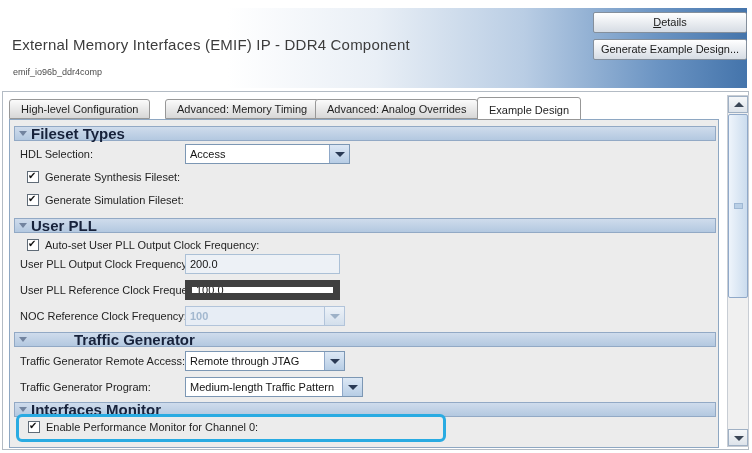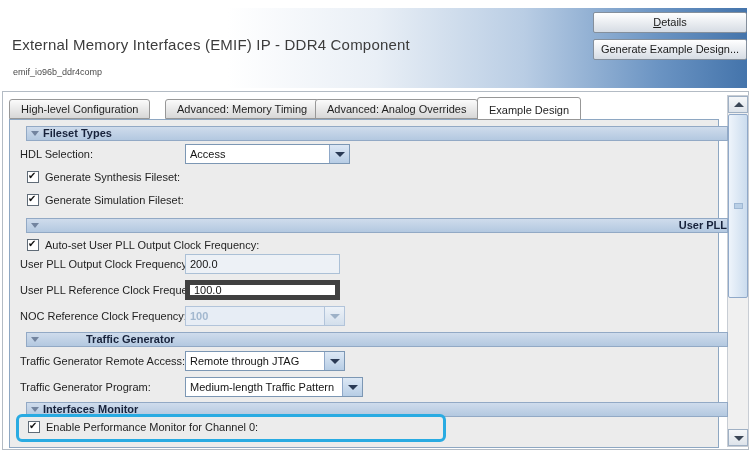--- a/index.html
+++ b/index.html
@@ -28,21 +28,21 @@
          font-size:11px; color:#1f1f1f; background:linear-gradient(#fbfbfb,#d7d7d7);
          border:1px solid #979797; border-radius:3px 3px 0 0; white-space:nowrap; z-index:1; }
   .tab.active { top:5px; height:23px; line-height:24px; background:#ffffff; z-index:3; }
 
   
   .panel { position:absolute; left:6px; top:27px; width:710px; height:329px;
            background:#ececec; border:1px solid #8ea7c2; z-index:2; }
 
   .secbar { position:absolute; left:4px; width:702px; height:15px;
             background:linear-gradient(#cfdcec,#b3c8e0); border:1px solid #92a9c5;
-            font-size:11px; font-weight:bold; color:#17223b; line-height:13px;margin-left:12px; }
+            font-size:15px; font-weight:bold; color:#17223b; line-height:13px; }
   .secbar .sec-title { padding-left:16px; }
   .tri-down { position:absolute; left:4px; top:4px; width:0; height:0;
               border-left:4px solid transparent; border-right:4px solid transparent;
               border-top:5px solid #72849f; }
 
   .row { position:absolute; left:0; width:700px; }
   .lbl { position:absolute; left:10px; font-size:11px; color:#1f1f1f; white-space:nowrap; }
   .lbl.mid { line-height:20px; }
 
   .cb { position:absolute; width:12px; height:12px; background:#ffffff;
@@ -61,21 +61,21 @@
               border-left:5px solid transparent; border-right:5px solid transparent;
               border-top:5px solid #2a3a55; }
   .combo.disabled { background:#e7edf5; border-color:#b2c4da; }
   .combo.disabled .val { color:#a3b8cf; }
   .combo.disabled .dd-btn { background:linear-gradient(#edf2f8,#d3dfec); border-left-color:#b2c4da; }
   .combo.disabled .dd-arrow { border-top-color:#9db1c7; }
 
   .tf { position:absolute; left:175px; width:155px; height:20px; font-family:"Liberation Sans",sans-serif;
         font-size:11px; color:#141414; padding:0 4px; }
   .tf.ro { background:#edf1f6; border:1px solid #abc0d6; }
-  .tf.ed { background:#ffffff; border:5px solid #404040; }
+  .tf.ed { background:#ffffff; border:7px solid #404040; }
 
   .hilite { position:absolute; left:6px; top:294px; width:430px; height:28px;
             border:3px solid #29abe2; border-radius:6px; }
 
   
   .sbar { position:absolute; left:724px; top:3px; width:22px; height:352px;
           background:#f0f0f0; border:1px solid #c8cdd4; }
   .sbtn { position:absolute; left:0; width:20px; height:17px;
           background:linear-gradient(#f6f8fa,#dde3ea); border:1px solid #9fb0c4; }
   .sbtn.up { top:0; }
@@ -130,21 +130,21 @@
     </div>
     <div class="row" style="top:51px;">
       <span class="cb checked" style="left:17px;"></span>
       <span class="cb-lbl" style="left:35px;">Generate Synthesis Fileset:</span>
     </div>
     <div class="row" style="top:74px;">
       <span class="cb checked" style="left:17px;"></span>
       <span class="cb-lbl" style="left:35px;">Generate Simulation Fileset:</span>
     </div>
 
-    <div class="secbar" style="top:98px;text-align:right;">
+    <div class="secbar" style="top:98px;">
       <span class="tri-down"></span>
       <div class="sec-title">User PLL</div>
     </div>
     <div class="row" style="top:119px;">
       <span class="cb checked" style="left:17px;"></span>
       <span class="cb-lbl" style="left:35px;">Auto-set User PLL Output Clock Frequency:</span>
     </div>
     <div class="row" style="top:134px;">
       <div class="lbl mid">User PLL Output Clock Frequency:</div>
       <input class="tf ro" readonly="" value="200.0" style="">

